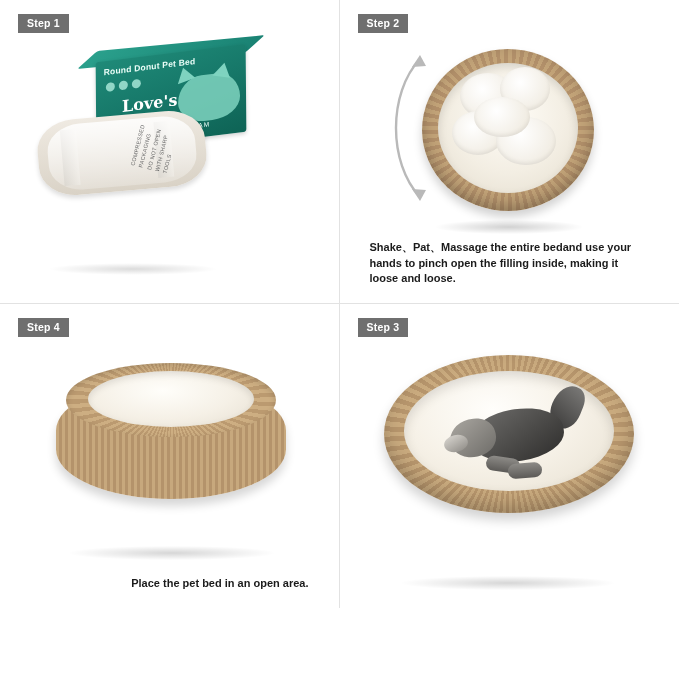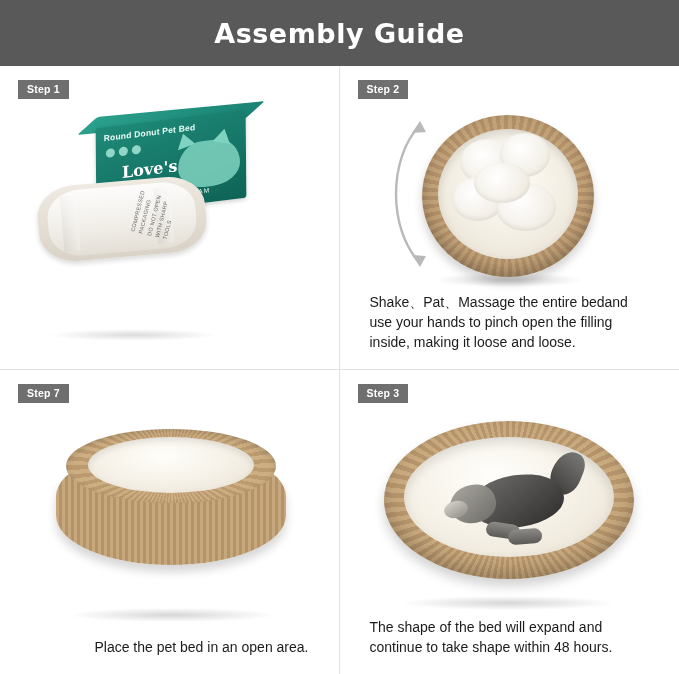--- a/index.html
+++ b/index.html
@@ -61,24 +61,25 @@
     border-radius: 0;
     align-self: flex-start;
     letter-spacing: 0.2px;
   }
   .art {
     flex: 1 1 auto;
     position: relative;
     margin-top: 4px;
   }
   .caption {
-    font-size: 14px;
+    font-size: 11px;
     line-height: 1.42;
     color: #1b1b1b;
     padding: 0 12px 6px 12px;
+    font-weight: bold;
   }
   .caption.center { text-align: right; }
 
   
   .s1 { position: absolute; inset: 0; }
   .box {
     position: absolute;
     left: 78px; top: 16px;
     width: 150px; height: 88px;
     background: linear-gradient(165deg, #1f8a78 0%, #17796a 45%, #0e6355 100%);
@@ -321,23 +322,20 @@
     left: 44px; bottom: 8px;
     width: 212px; height: 14px;
     background: radial-gradient(ellipse at center, rgba(0,0,0,.16), rgba(0,0,0,0) 72%);
   }
 </style>
 </head>
 <body>
 
 <div class="page">
 
-  <div class="header">
-    <div class="header-title">Assembly Guide</div>
-  </div>
 
   <div class="grid">
 
     <div class="cell b-right b-bottom">
       <div class="step-badge">Step 1</div>
       <div class="art">
         <div class="s1">
           <div class="shadow-soft"></div>
 
           <div class="box-top"></div>
@@ -384,21 +382,21 @@
             <path d="M52 14 C20 48, 20 118, 52 152" fill="none" stroke="#b9b9b9" stroke-width="2.4"></path>
             <polygon points="52,10 44,22 58,21" fill="#b9b9b9"></polygon>
             <polygon points="52,156 44,144 58,145" fill="#b9b9b9"></polygon>
           </svg>
         </div>
       </div>
       <div class="caption">Shake、Pat、Massage the entire bedand use your hands to pinch open the filling inside, making it loose and loose.</div>
     </div>
 
     <div class="cell b-right">
-      <div class="step-badge">Step 7</div>
+      <div class="step-badge">Step 4</div>
       <div class="art">
         <div class="bed3-wrap">
           <div class="bed3-shadow"></div>
           <div class="bed3"></div>
           <div class="bed3-top"></div>
           <div class="bed3-pad"></div>
         </div>
       </div>
       <div class="caption center">Place the pet bed in an open area.</div>
     </div>
@@ -414,17 +412,16 @@
           <div class="dog">
             <div class="dog-tail"></div>
             <div class="dog-body"></div>
             <div class="dog-leg1"></div>
             <div class="dog-leg2"></div>
             <div class="dog-head"></div>
             <div class="dog-snout"></div>
           </div>
         </div>
       </div>
-      <div class="caption">The shape of the bed will expand and continue to take shape within 48 hours.</div>
     </div>
 
   </div>
 </div>
 
 </body></html>

